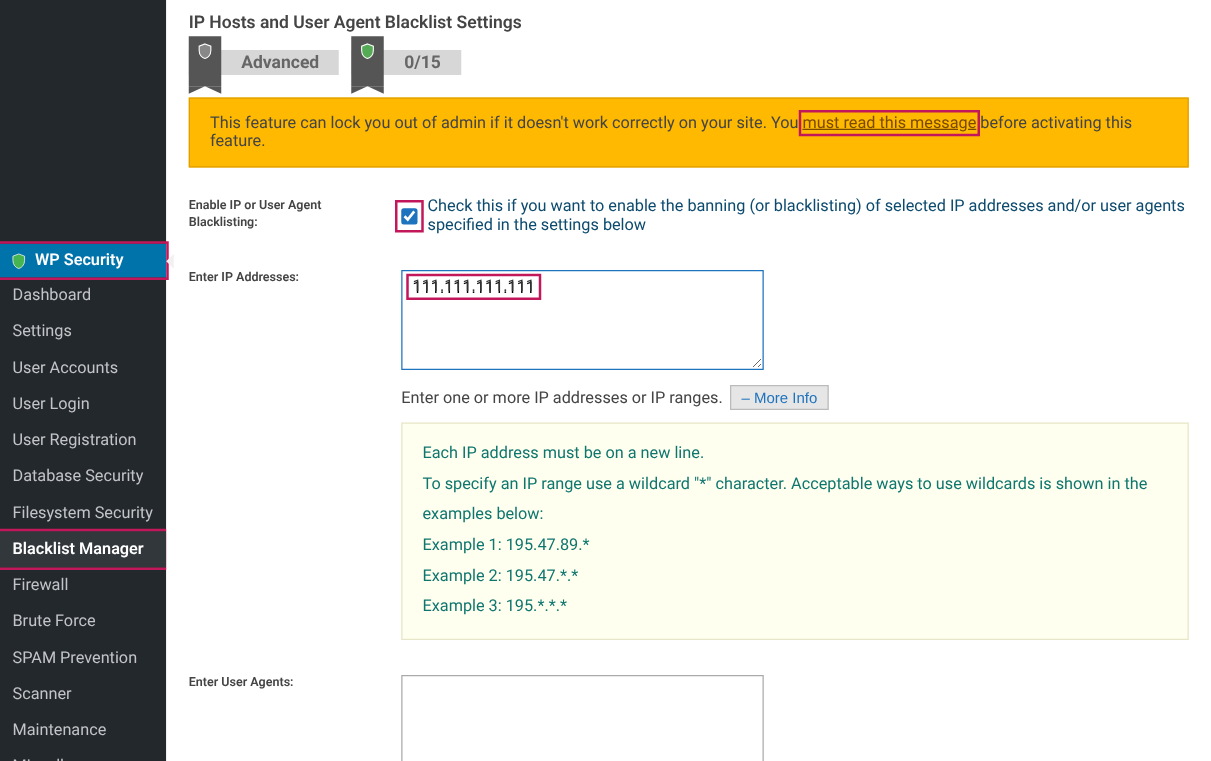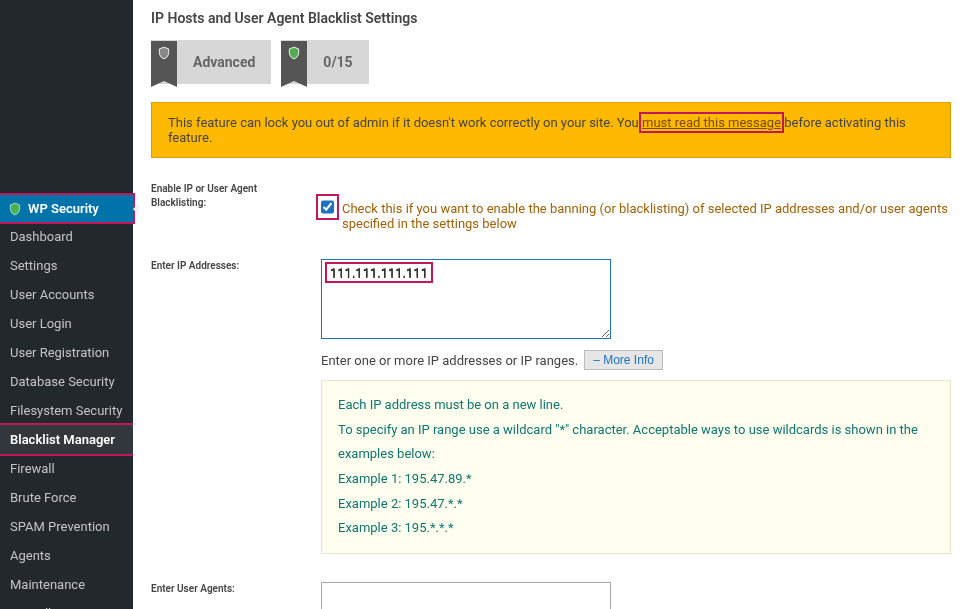--- a/index.html
+++ b/index.html
@@ -8,33 +8,33 @@
 .sidebar { width: 133px; background: #23282d; color: #eee; flex-shrink: 0; padding-top: 195px; }
 .side-hdr { display: flex; align-items: center; padding: 6px 8px; background: #0073aa; color: #fff; font-weight: 600; font-size: 13px; position: relative; outline: 2px solid #c2185b; }
 .side-hdr .arrow { position: absolute; right: -6px; top: 50%; transform: translateY(-50%); width: 0; height: 0; border-top: 6px solid transparent; border-bottom: 6px solid transparent; border-right: 6px solid #f1f1f1; }
 .shield-mini { width: 14px; height: 14px; margin-right: 6px; display: inline-block; }
 .shield-mini path { fill: #46b450; stroke: #fff; stroke-width: 1; }
 .side-item { padding: 7px 10px; color: #c3c4c7; font-size: 13px; cursor: pointer; }
 .side-item.active { background: #32373c; color: #fff; font-weight: 600; outline: 2px solid #c2185b; }
 .main { flex: 1; background: #fff; padding: 10px 18px 20px 18px; }
 .page-title { font-size: 14px; font-weight: 600; color: #444; margin-bottom: 14px; }
 .badges { display: flex; gap: 10px; margin-bottom: 18px; }
-.badge { display: flex; background: #d7d7d7; height: 44px; align-items: center; }
+.badge { display: flex; background: #d7d7d7; height: 20px; align-items: center; }
 .badge-rib { width: 26px; height: 40px; background: #555; position: relative; display: flex; align-items: flex-start; justify-content: center; padding-top: 4px; margin-top: -2px; }
 .badge-rib:after { content: ""; position: absolute; bottom: -6px; left: 0; border-left: 13px solid #555; border-right: 13px solid #555; border-bottom: 6px solid transparent; }
 .badge-rib svg { width: 14px; height: 16px; }
 .badge-txt { padding: 0 16px; font-weight: 700; color: #666; font-size: 14px; }
 .notice { background: #ffb900; border: 1px solid #e09e00; padding: 12px 16px; color: #444; font-size: 13px; margin-bottom: 24px; }
 .notice a { color: #7a4a00; text-decoration: underline; outline: 2px solid #c2185b; outline-offset: 1px; }
 .form-row { display: flex; align-items: flex-start; margin-bottom: 28px; }
 .form-lbl { width: 170px; font-weight: 600; color: #444; font-size: 10px; line-height: 1.4; padding-right: 10px; }
 .form-ctl { flex: 1; }
 .chk-wrap { display: flex; align-items: center; }
 .chk-box { width: 16px; height: 16px; accent-color: #1e73be; outline: 2px solid #c2185b; outline-offset: 3px; margin-right: 8px; }
-.chk-lbl { color: #a16207; font-size: 13px; margin-top: 19px; }
+.chk-lbl { color: #0c4a6e; font-size: 13px; }
 .ta { width: 290px; height: 80px; border: 1px solid #1e73be; padding: 6px 8px; font-size: 13px; font-family: inherit; resize: both; display: block; }
 .ta2 { width: 290px; height: 80px; border: 1px solid #aaa; padding: 6px 8px; font-size: 13px; font-family: inherit; resize: both; display: block; }
 .ta-wrap { position: relative; display: inline-block; border-radius: 24px; }
 .ta-box-outline { position: absolute; left: 4px; top: 3px; border: 2px solid #c2185b; padding: 1px 3px; font-size: 13px; pointer-events: none; background: transparent; }
 .help-row { margin-top: 8px; font-size: 13px; color: #444; display: flex; align-items: center; gap: 6px; }
 .mi-btn { background: #e6e6e6; border: 1px solid #bbb; padding: 2px 8px; color: #1e73be; font-size: 12px; cursor: pointer; }
 .info-panel { margin-top: 10px; background: #fffff0; border: 1px solid #e6e6c8; padding: 12px 16px; font-size: 13px; color: #0f766e; line-height: 1.9; max-width: 640px; }
 </style>
 </head>
 <body>
@@ -53,21 +53,21 @@
         <div class="side-item">Settings</div>
         <div class="side-item">User Accounts</div>
         <div class="side-item">User Login</div>
         <div class="side-item">User Registration</div>
         <div class="side-item">Database Security</div>
         <div class="side-item">Filesystem Security</div>
         <div class="side-item active">Blacklist Manager</div>
         <div class="side-item">Firewall</div>
         <div class="side-item">Brute Force</div>
         <div class="side-item">SPAM Prevention</div>
-        <div class="side-item">Agents</div>
+        <div class="side-item">Scanner</div>
         <div class="side-item">Maintenance</div>
         <div class="side-item">Miscellaneous</div>
       </div>
   </nav>
 
   <main class="main">
     <h2 class="page-title">IP Hosts and User Agent Blacklist Settings</h2>
 
     <div class="badges">
       <div class="badge">

